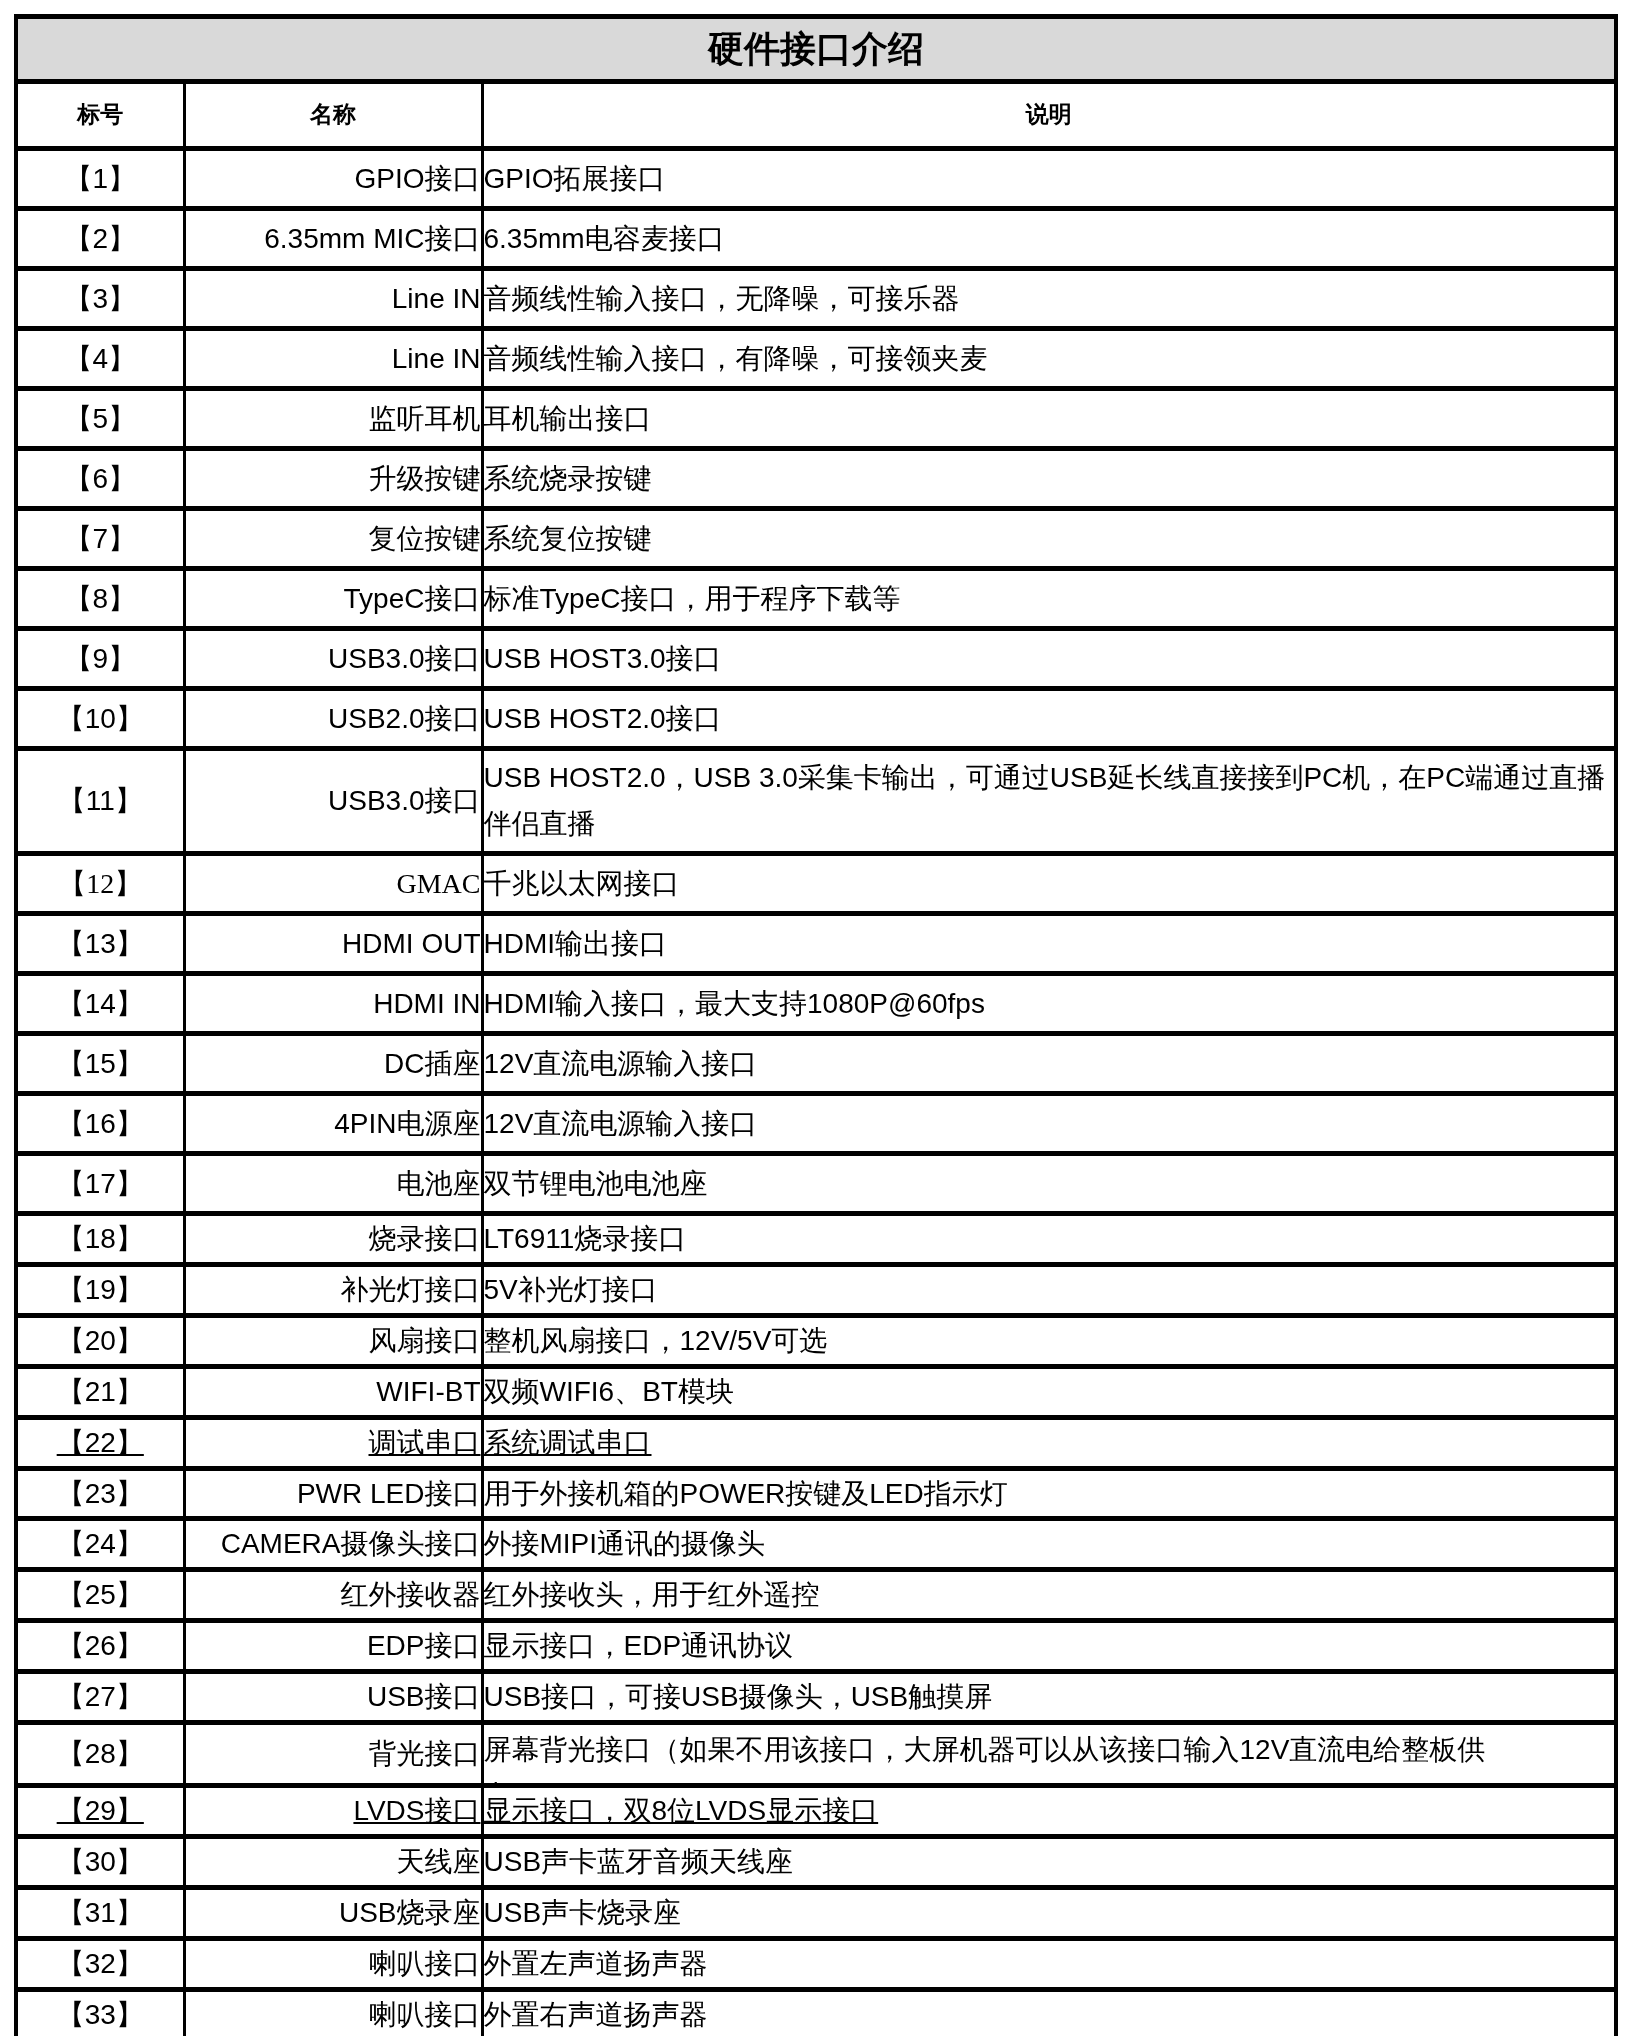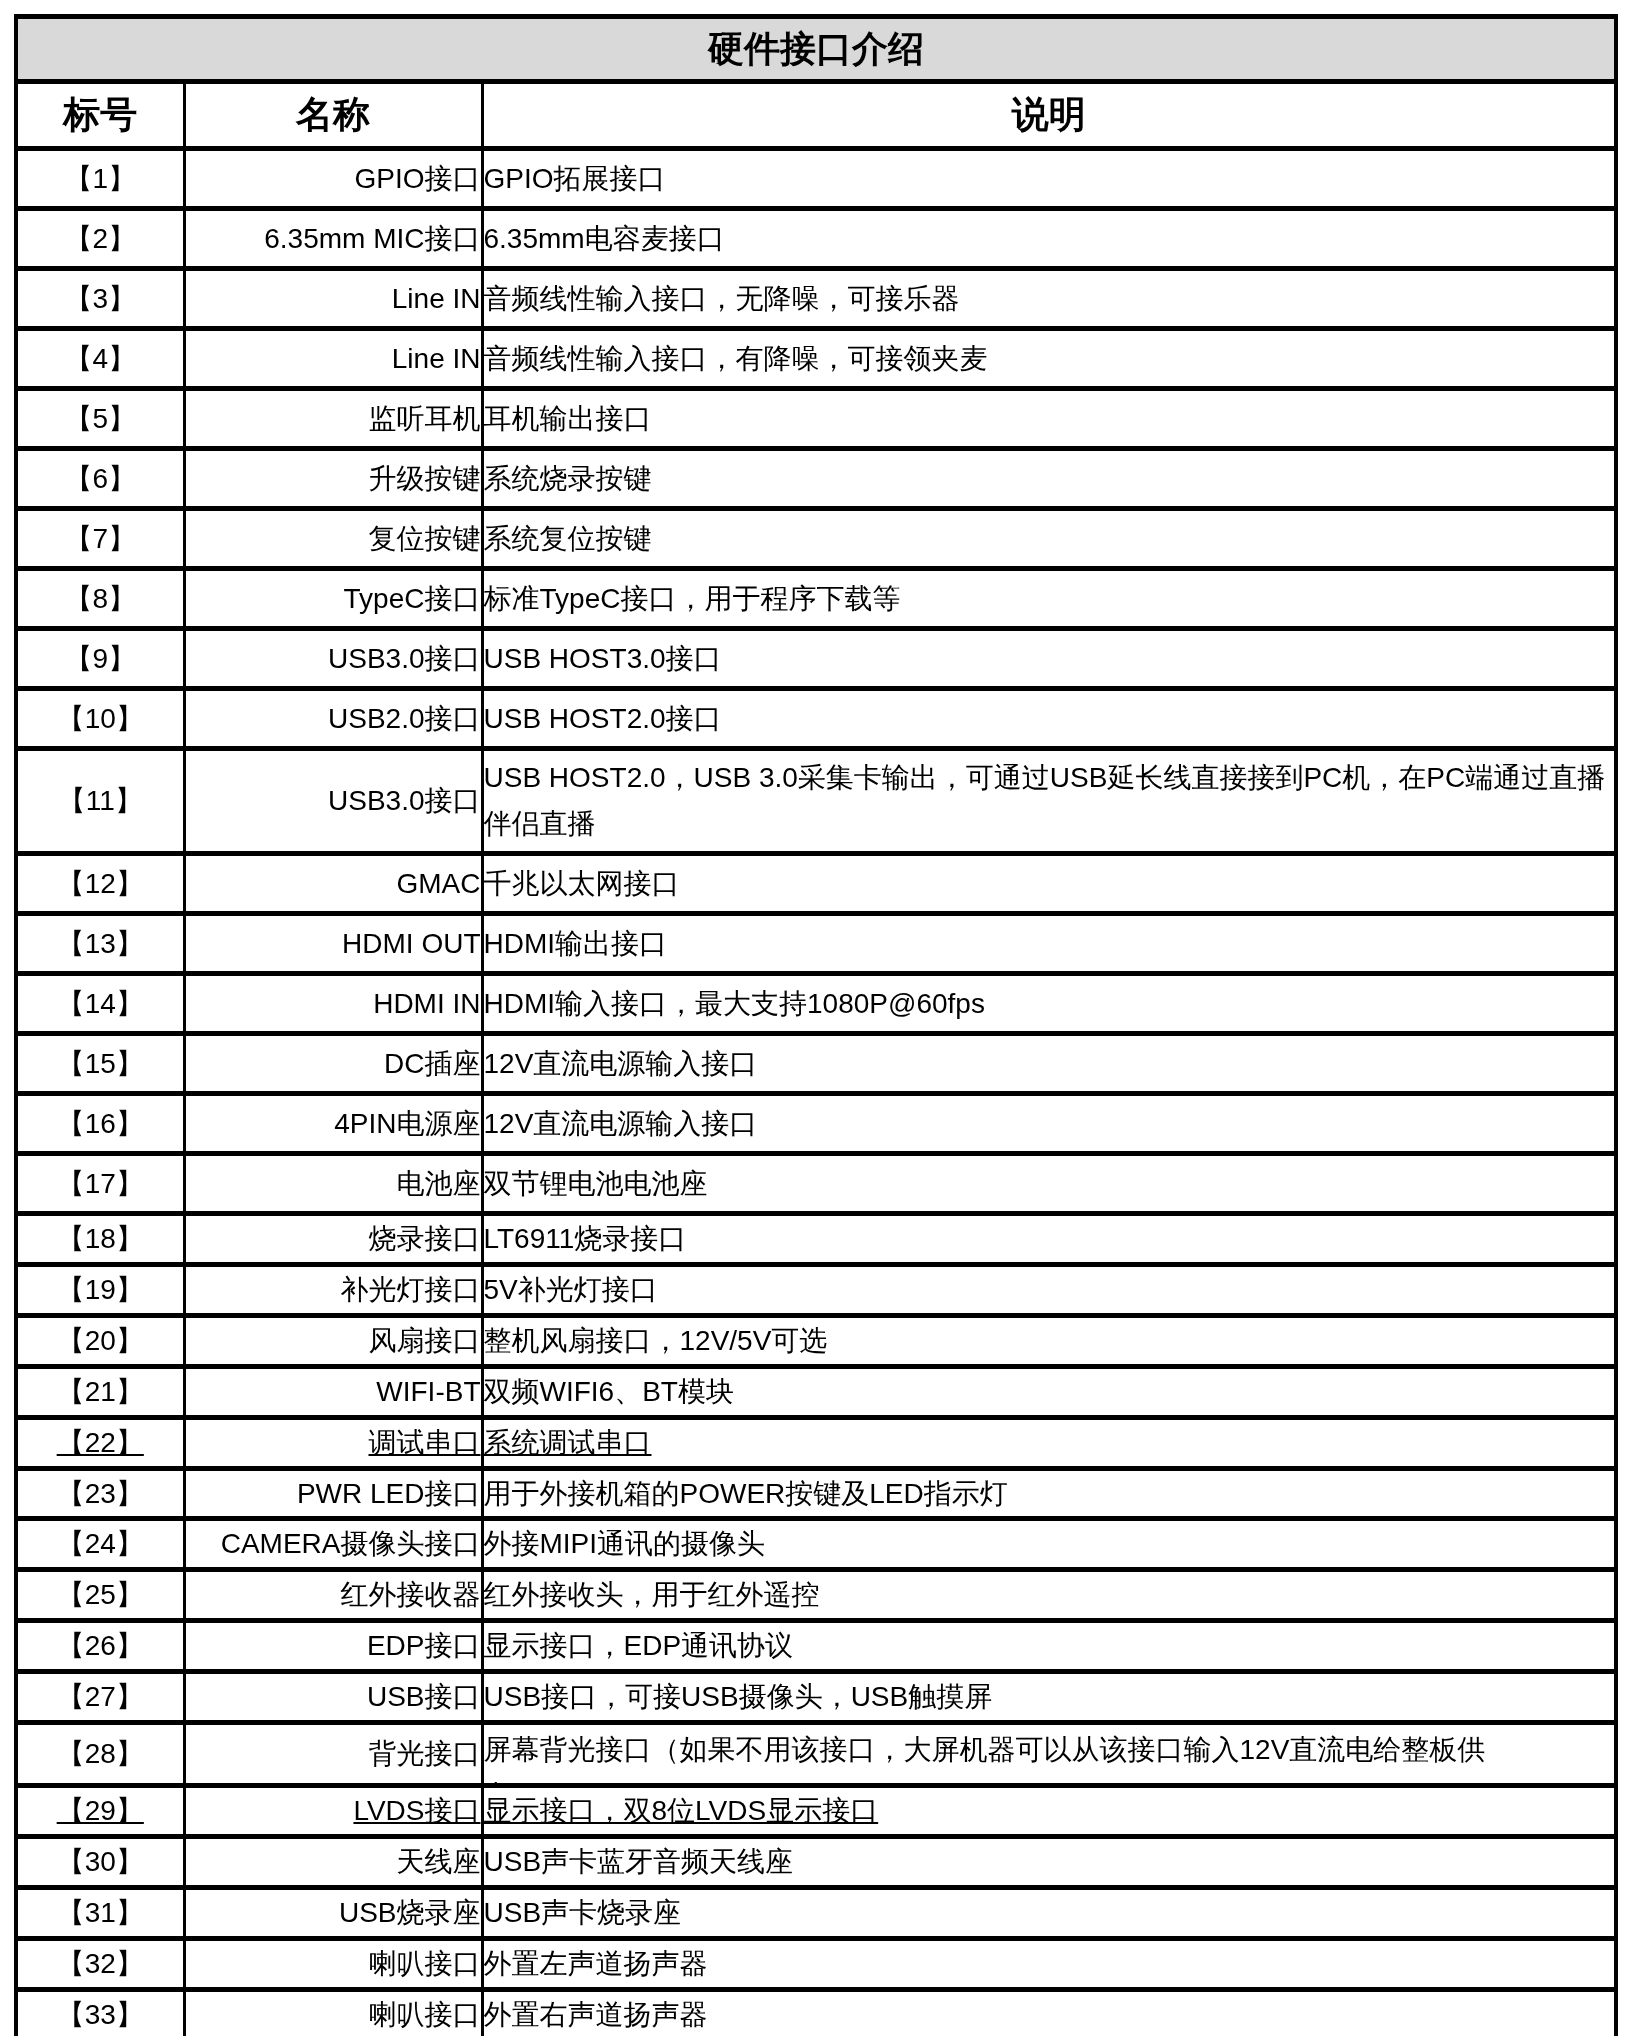--- a/index.html
+++ b/index.html
@@ -44,21 +44,21 @@
     background: #d9d9d9;
     font-weight: bold;
     text-align: center;
     font-size: 36px;
   }
   tr.header-row th {
     height: 62px;
     background: #ffffff;
     font-weight: bold;
     text-align: center;
-    font-size: 37px;
+    font-size: 23px;
   }
   td.id-cell   { text-align: center; }
   td.name-cell { text-align: right; }
   td.desc-cell { text-align: left; padding: 0 8px; }
 
   
   td.desc-clip { vertical-align: top; }
   td.desc-clip .clipwrap {
     width: 1005px;
     height: 56px;
@@ -135,21 +135,21 @@
         <tr style="height: 60px;">
           <td class="id-cell">【10】</td>
           <td class="name-cell">USB2.0接口</td>
           <td class="desc-cell">USB HOST2.0接口</td>
         </tr>
         <tr style="height: 105px;">
           <td class="id-cell">【11】</td>
           <td class="name-cell">USB3.0接口</td>
           <td class="desc-cell">USB HOST2.0，USB 3.0采集卡输出，可通过USB延长线直接接到PC机，在PC端通过直播伴侣直播</td>
         </tr>
-        <tr style="height: 60px;">
+        <tr style="height: 60px; font-family: Liberation Serif, serif;">
           <td class="id-cell">【12】</td>
           <td class="name-cell">GMAC</td>
           <td class="desc-cell">千兆以太网接口</td>
         </tr>
         <tr style="height: 60px;">
           <td class="id-cell">【13】</td>
           <td class="name-cell">HDMI OUT</td>
           <td class="desc-cell">HDMI输出接口</td>
         </tr>
         <tr style="height: 60px;">

